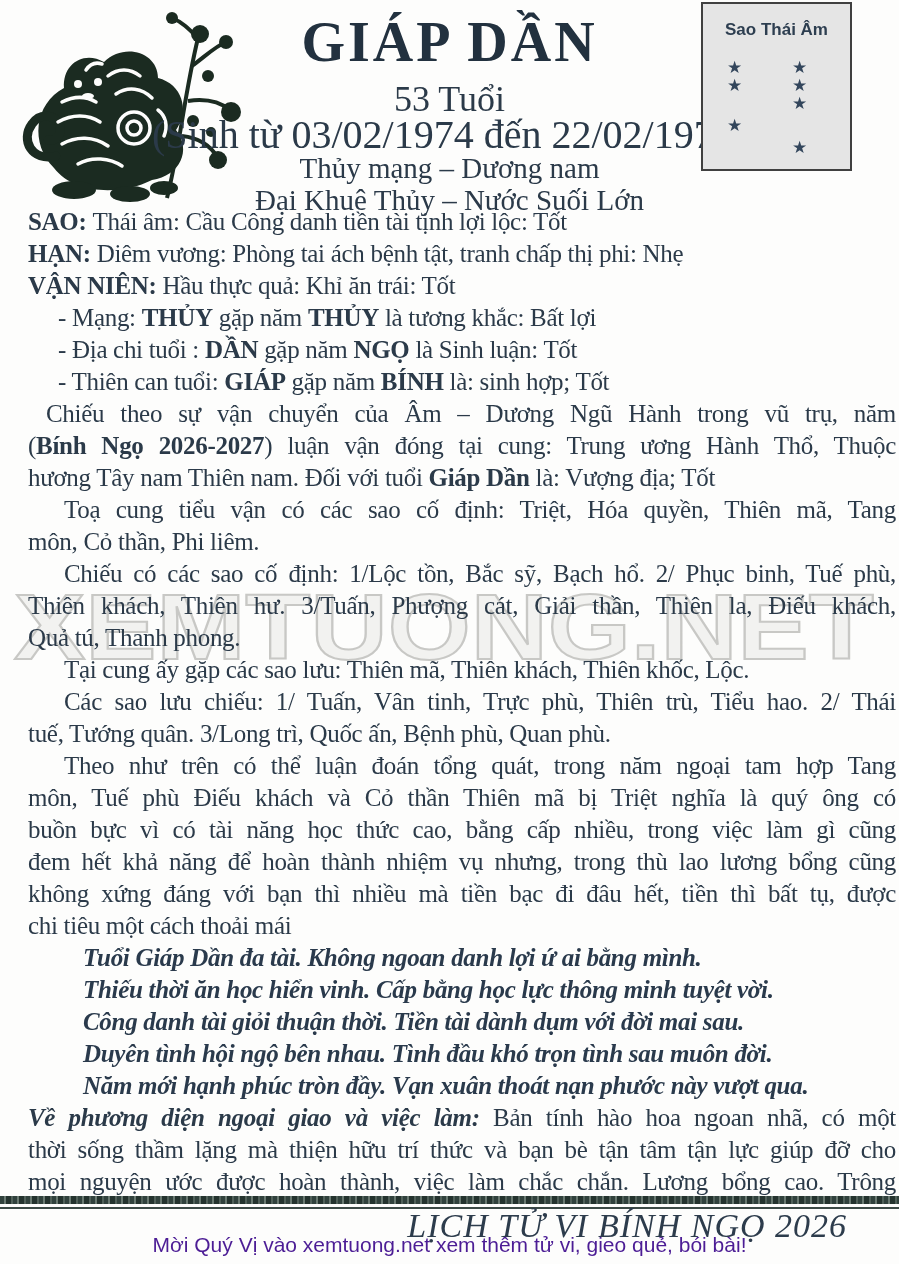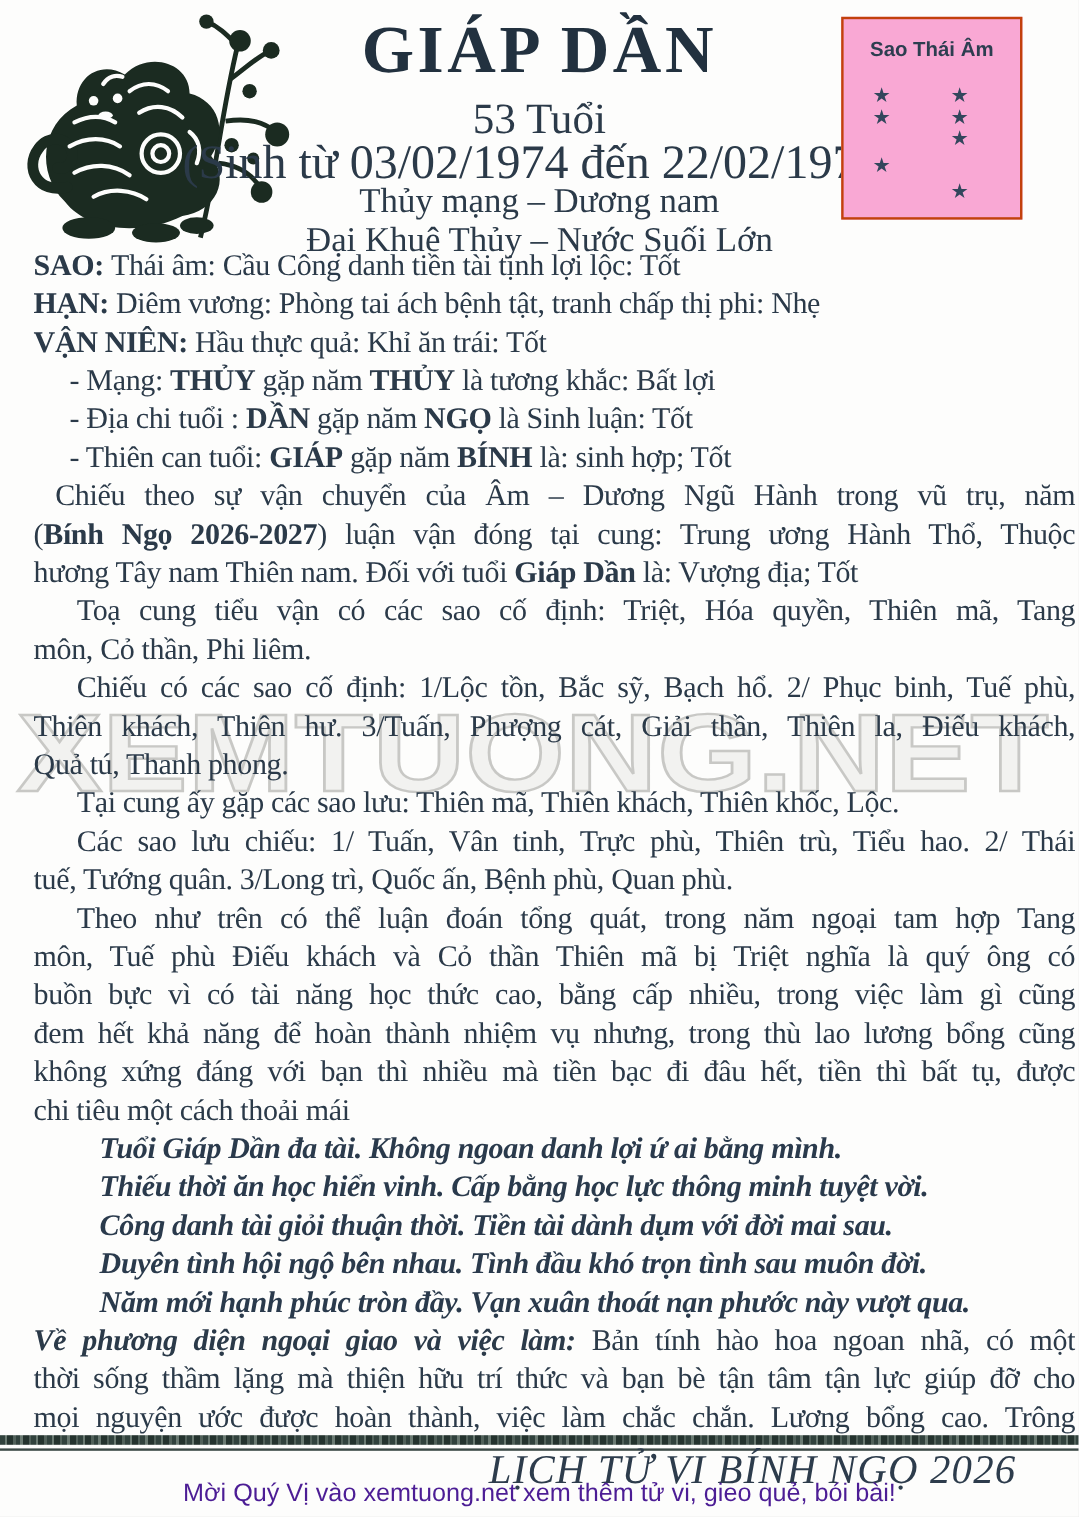--- a/index.html
+++ b/index.html
@@ -9,21 +9,21 @@
     font-family:"Liberation Serif", serif; color:#2b3a49;
   }
   
   .hdr{position:absolute;left:0;width:899px;text-align:center;}
   .title{top:12px;font-size:56px;font-weight:bold;letter-spacing:3px;color:#22313f;line-height:60px;}
   .age{top:80px;font-size:36px;line-height:38px;}
   .birth{top:118px;font-size:40px;line-height:34px;}
   .menh{top:152px;font-size:29px;line-height:32px;}
   .napam{top:184px;font-size:29px;line-height:32px;}
   
-  .starbox{position:absolute;left:701px;top:14px;width:147px;height:165px;border:2px solid #c2410c;background:#f9a8d4;}
+  .starbox{position:absolute;left:701px;top:2px;width:147px;height:165px;border:2px solid #404040;background:#e5e5e5;}
   .starbox-title{position:absolute;left:0;top:16px;width:100%;text-align:center;
     font-family:"Liberation Sans", sans-serif;font-size:17px;font-weight:bold;color:#2d3e50;}
   .star{position:absolute;font-size:17px;color:#33465c;line-height:17px;}
   .sL1{left:24px;top:55px;} .sL2{left:24px;top:73px;} .sL3{left:24px;top:113px;}
   .sR1{left:89px;top:55px;} .sR2{left:89px;top:73px;} .sR3{left:89px;top:91px;} .sR4{left:89px;top:135px;}
   
   .tiger{position:absolute;left:12px;top:6px;}
   
   .wm{position:absolute;left:12px;top:575px;z-index:0;opacity:.9;}
   

